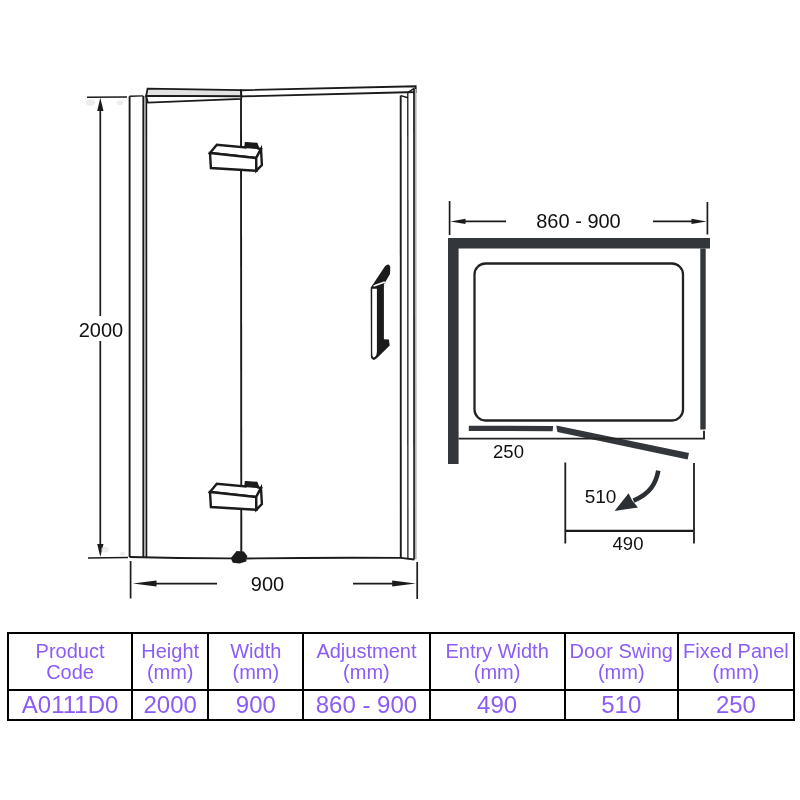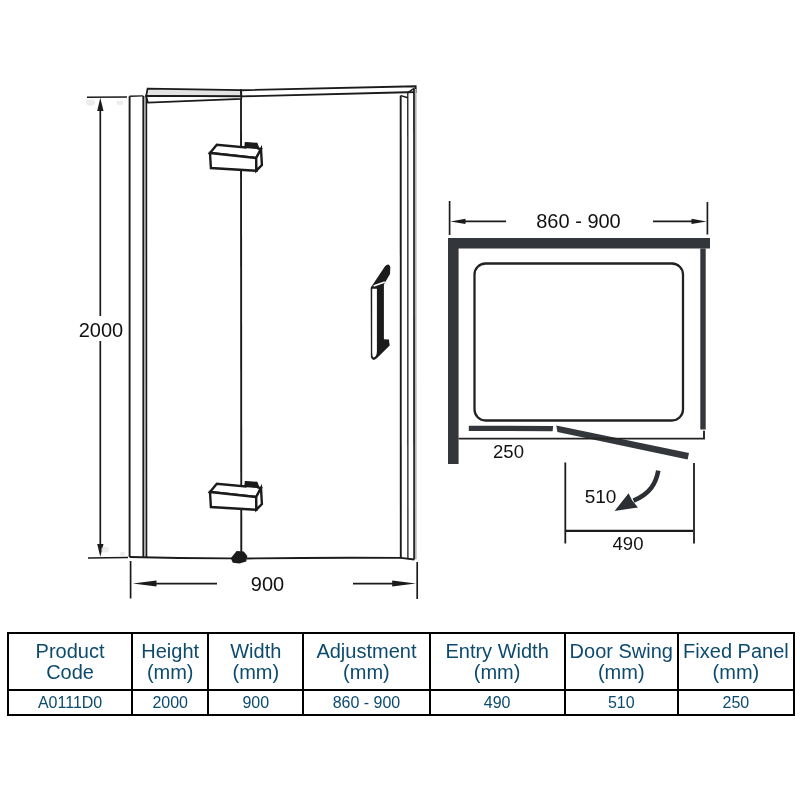--- a/index.html
+++ b/index.html
@@ -1,23 +1,23 @@
 <!DOCTYPE html>
 <html><head>
 <meta charset="utf-8">
 <style>
   html,body{margin:0;padding:0;background:#ffffff;}
   .page{position:relative;width:800px;height:800px;background:#fff;overflow:hidden;
         font-family:"Liberation Sans", sans-serif;}
   svg text{font-family:"Liberation Sans", sans-serif;fill:#111;}
   table.spec{position:absolute;left:7px;top:632px;width:788px;border-collapse:collapse;
-             table-layout:fixed;font-family:"Liberation Sans", sans-serif;color:#0c4a6e;padding-left:28px;}
+             table-layout:fixed;font-family:"Liberation Sans", sans-serif;color:#8b5cf6;padding-left:28px;}
   table.spec td{border:2px solid #000;text-align:center;padding:0;}
   td.h{height:55px;font-size:20px;line-height:21px;}
-  td.d{height:23px;font-size:16px;}
+  td.d{height:23px;font-size:24px;}
 </style>
 </head>
 <body>
 <div class="page">
 
 <svg width="800" height="800" viewBox="0 0 800 800">
   <g fill="none" stroke="#1b1b1b" stroke-width="2">
 
     <path d="M87,97.3 L127,97" stroke-width="1.6"></path>
 

